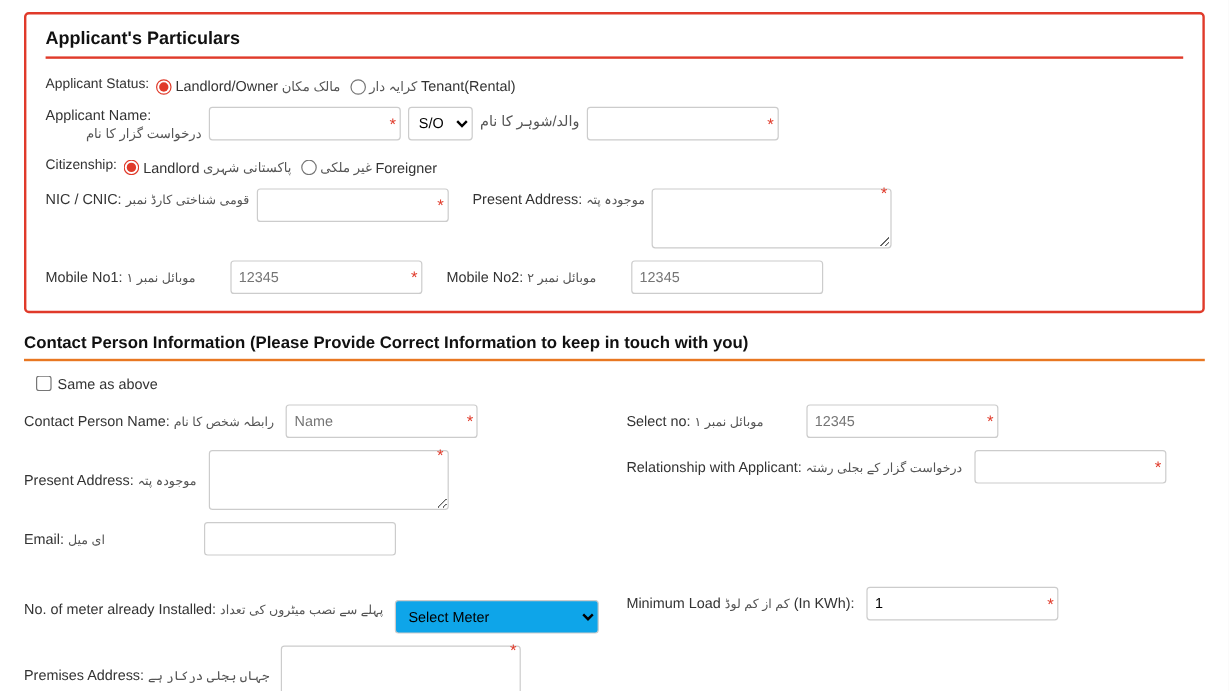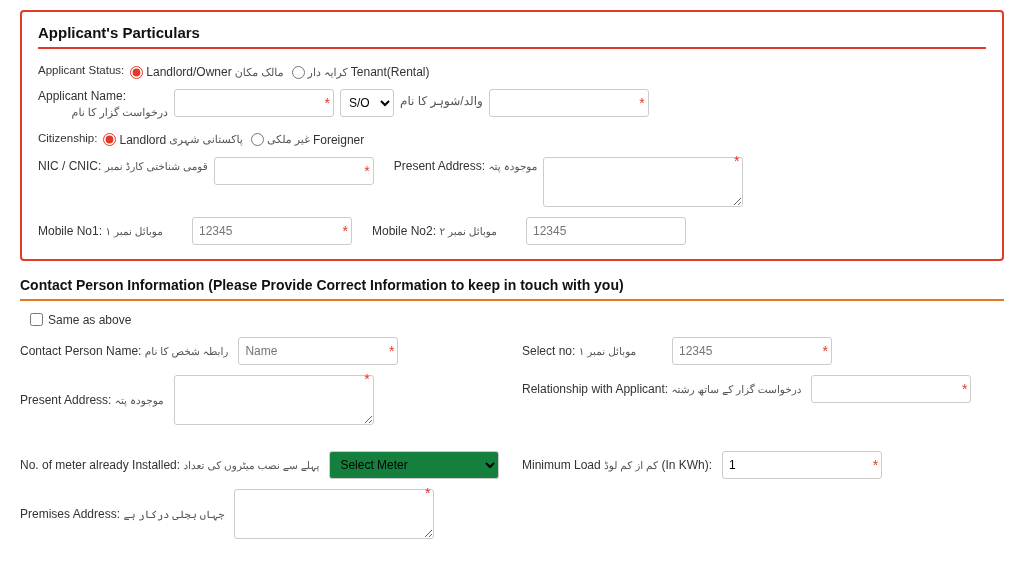--- a/index.html
+++ b/index.html
@@ -204,22 +204,23 @@
       padding: 0;
     }
 
     
     select.meter-select {
       border: 1px solid #ccc;
       border-radius: 3px;
       padding: 4px 6px;
       font-size: 12px;
       height: 28px;
-      background: #15803d;
+      background: #0ea5e9;
       width: 170px;
+      margin-top: 11px;
     }
 
     .small-label {
       font-size: 11.5px;
       color: #333;
     }
 
     .row-flex {
       display: flex;
       align-items: center;
@@ -371,39 +372,46 @@
           <div class="label-block">
             <span>Present Address:</span>
             <span class="urdu">موجودہ پتہ</span>
           </div>
           <div class="input-wrap" style="align-items:flex-start;">
             <textarea class="form-textarea" style="width: 200px; height: 50px;"></textarea>
             <span class="required-mark" style="position:absolute; right:4px; top:4px;">*</span>
           </div>
         </div>
 
+        <div class="row-flex">
+          <div class="label-block">
+            <span>Email:</span>
+            <span class="urdu">ای میل</span>
+          </div>
+          <input type="text" class="form-input medium" style="">
+        </div>
       </div>
 
       <div class="col-right">
 
         <div class="row-flex">
           <div class="label-block">
             <span>Select no:</span>
             <span class="urdu">موبائل نمبر ۱</span>
           </div>
           <div class="input-wrap">
             <input type="text" class="form-input medium" placeholder="12345" style="">
             <span class="required-mark">*</span>
           </div>
         </div>
 
         <div class="row-flex">
           <div class="label-block">
             <span>Relationship with Applicant:</span>
-            <span class="urdu">درخواست گزار کے ساتھ رشتہ</span>
+            <span class="urdu">درخواست گزار کے بجلی رشتہ</span>
           </div>
           <div class="input-wrap">
             <input type="text" class="form-input medium" style="">
             <span class="required-mark">*</span>
           </div>
         </div>
       </div>
     </div>
   </div>
 

